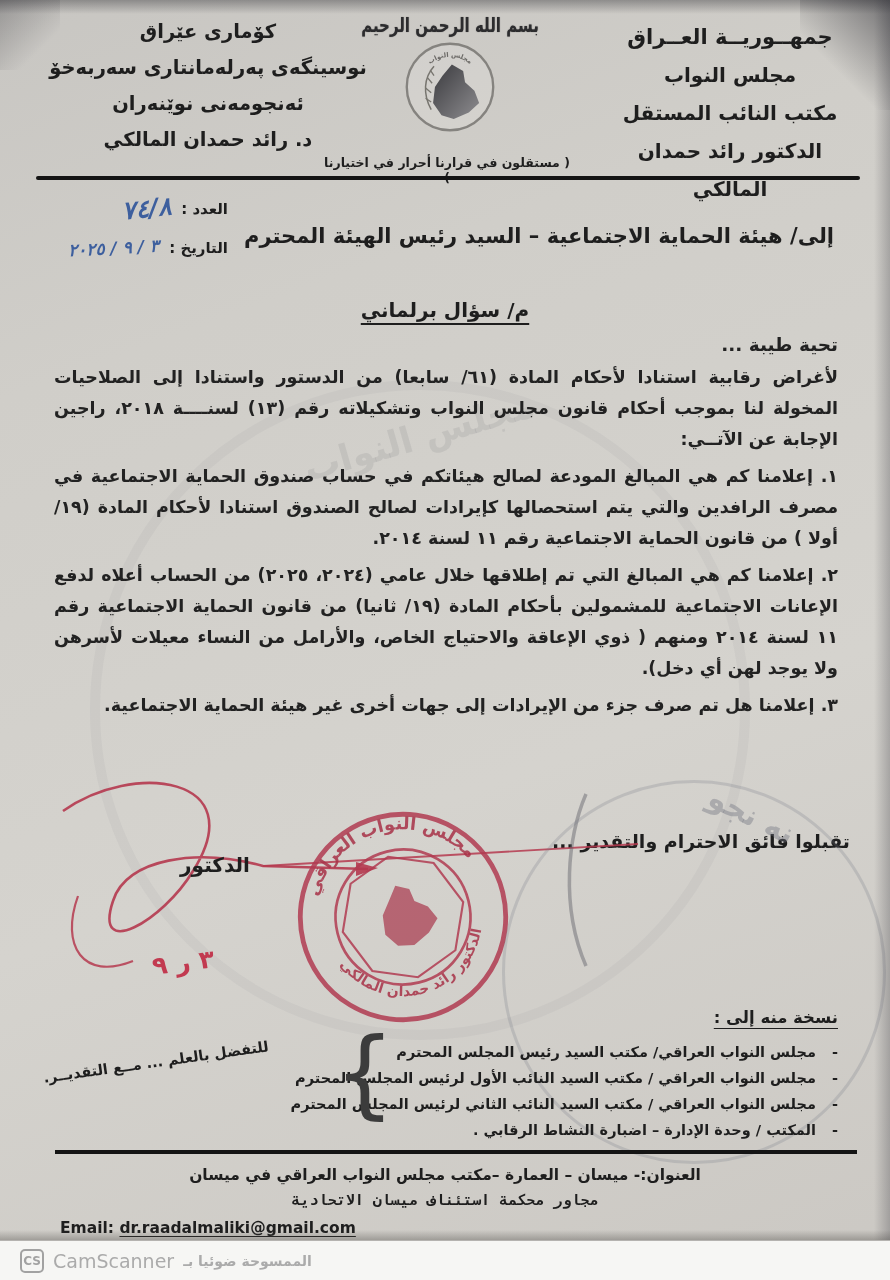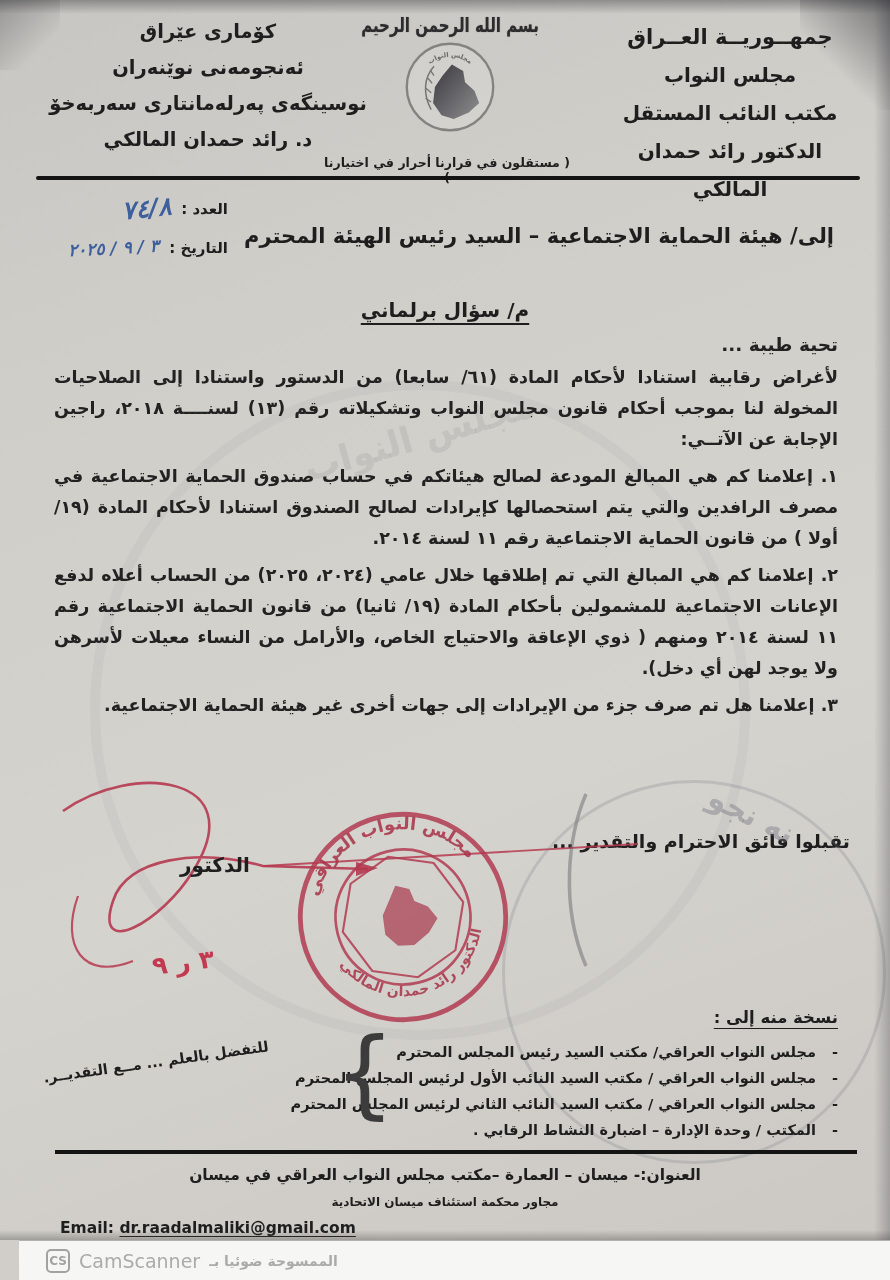--- a/index.html
+++ b/index.html
@@ -88,30 +88,30 @@
               color:#3c3c3c; line-height:86px; }
   .cc-note { position:absolute; top:1054px; left:34px; width:244px; transform:rotate(-8deg);
              font-size:14.5px; font-weight:bold; direction:rtl; text-align:center; }
 
   .rule-bot { position:absolute; top:1150px; left:55px; right:33px; height:4px; background:#141414; }
 
   
   .footer-addr { position:absolute; top:1162px; left:0; right:0; text-align:center;
                  direction:rtl; font-weight:bold; }
   .footer-addr .f1 { font-size:15.5px; line-height:27px; }
-  .footer-addr .f2 { font-size:12px;  line-height:26px; }
+  .footer-addr .f2 { font-size:15px;  line-height:26px;font-family:Liberation Mono, monospace; }
   .phones { position:absolute; top:1219px; right:55px; direction:rtl; font-size:15px; font-weight:bold; }
   .phones .num { direction:ltr; unicode-bidi:embed; }
   .email-line { position:absolute; top:1219px; left:60px; font-size:15.5px; font-weight:bold; direction:ltr; }
   .email-line .addr { text-decoration:underline; text-underline-offset:3px; }
 
   
   .scanbar { position:absolute; bottom:0; left:0; right:0; height:40px; background:#f6f6f4;
              border-top:1px solid #b5b3b0; display:flex; align-items:center; gap:9px;
-             padding:0 27px; direction:ltr;margin-left:19px; }
+             padding:0 20px; direction:ltr; }
   .cs-logo { width:24px; height:24px; border:2px solid #a2a2a2; border-radius:5px; color:#a2a2a2;
              font-size:12px; font-weight:bold; display:flex; align-items:center; justify-content:center; }
   .cs-brand { color:#ababab; font-size:19px; }
   .cs-note { color:#ababab; font-size:14px; font-weight:bold; }
 </style>
 </head>
 <body>
 
 <div class="page">
 
@@ -120,22 +120,22 @@
 
   <div class="hdr-right">
     <div class="l1">جمهــوريــة العــراق</div>
     <div class="ln">مجلس النواب</div>
     <div class="ln">مكتب النائب المستقل</div>
     <div class="ln">الدكتور رائد حمدان المالكي</div>
   </div>
 
   <div class="hdr-left">
     <div class="ln">كۆمارى عێراق</div>
+    <div class="ln">نوسينگەى پەرلەمانتارى سەربەخۆ</div>
     <div class="ln">ئەنجومەنى نوێنەران</div>
-    <div class="ln">نوسينگەى پەرلەمانتارى سەربەخۆ</div>
     <div class="ln">د. رائد حمدان المالكي</div>
   </div>
 
   <div class="hdr-center">
     <div class="bismillah">بسم الله الرحمن الرحيم</div>
     <svg class="emblem" viewBox="0 0 100 100">
       <defs>
         <linearGradient id="mapg" x1="0" y1="0" x2="1" y2="1">
           <stop offset="0" stop-color="#3a3a3e"></stop>
             <stop offset="1" stop-color="#8e8d90"></stop>

